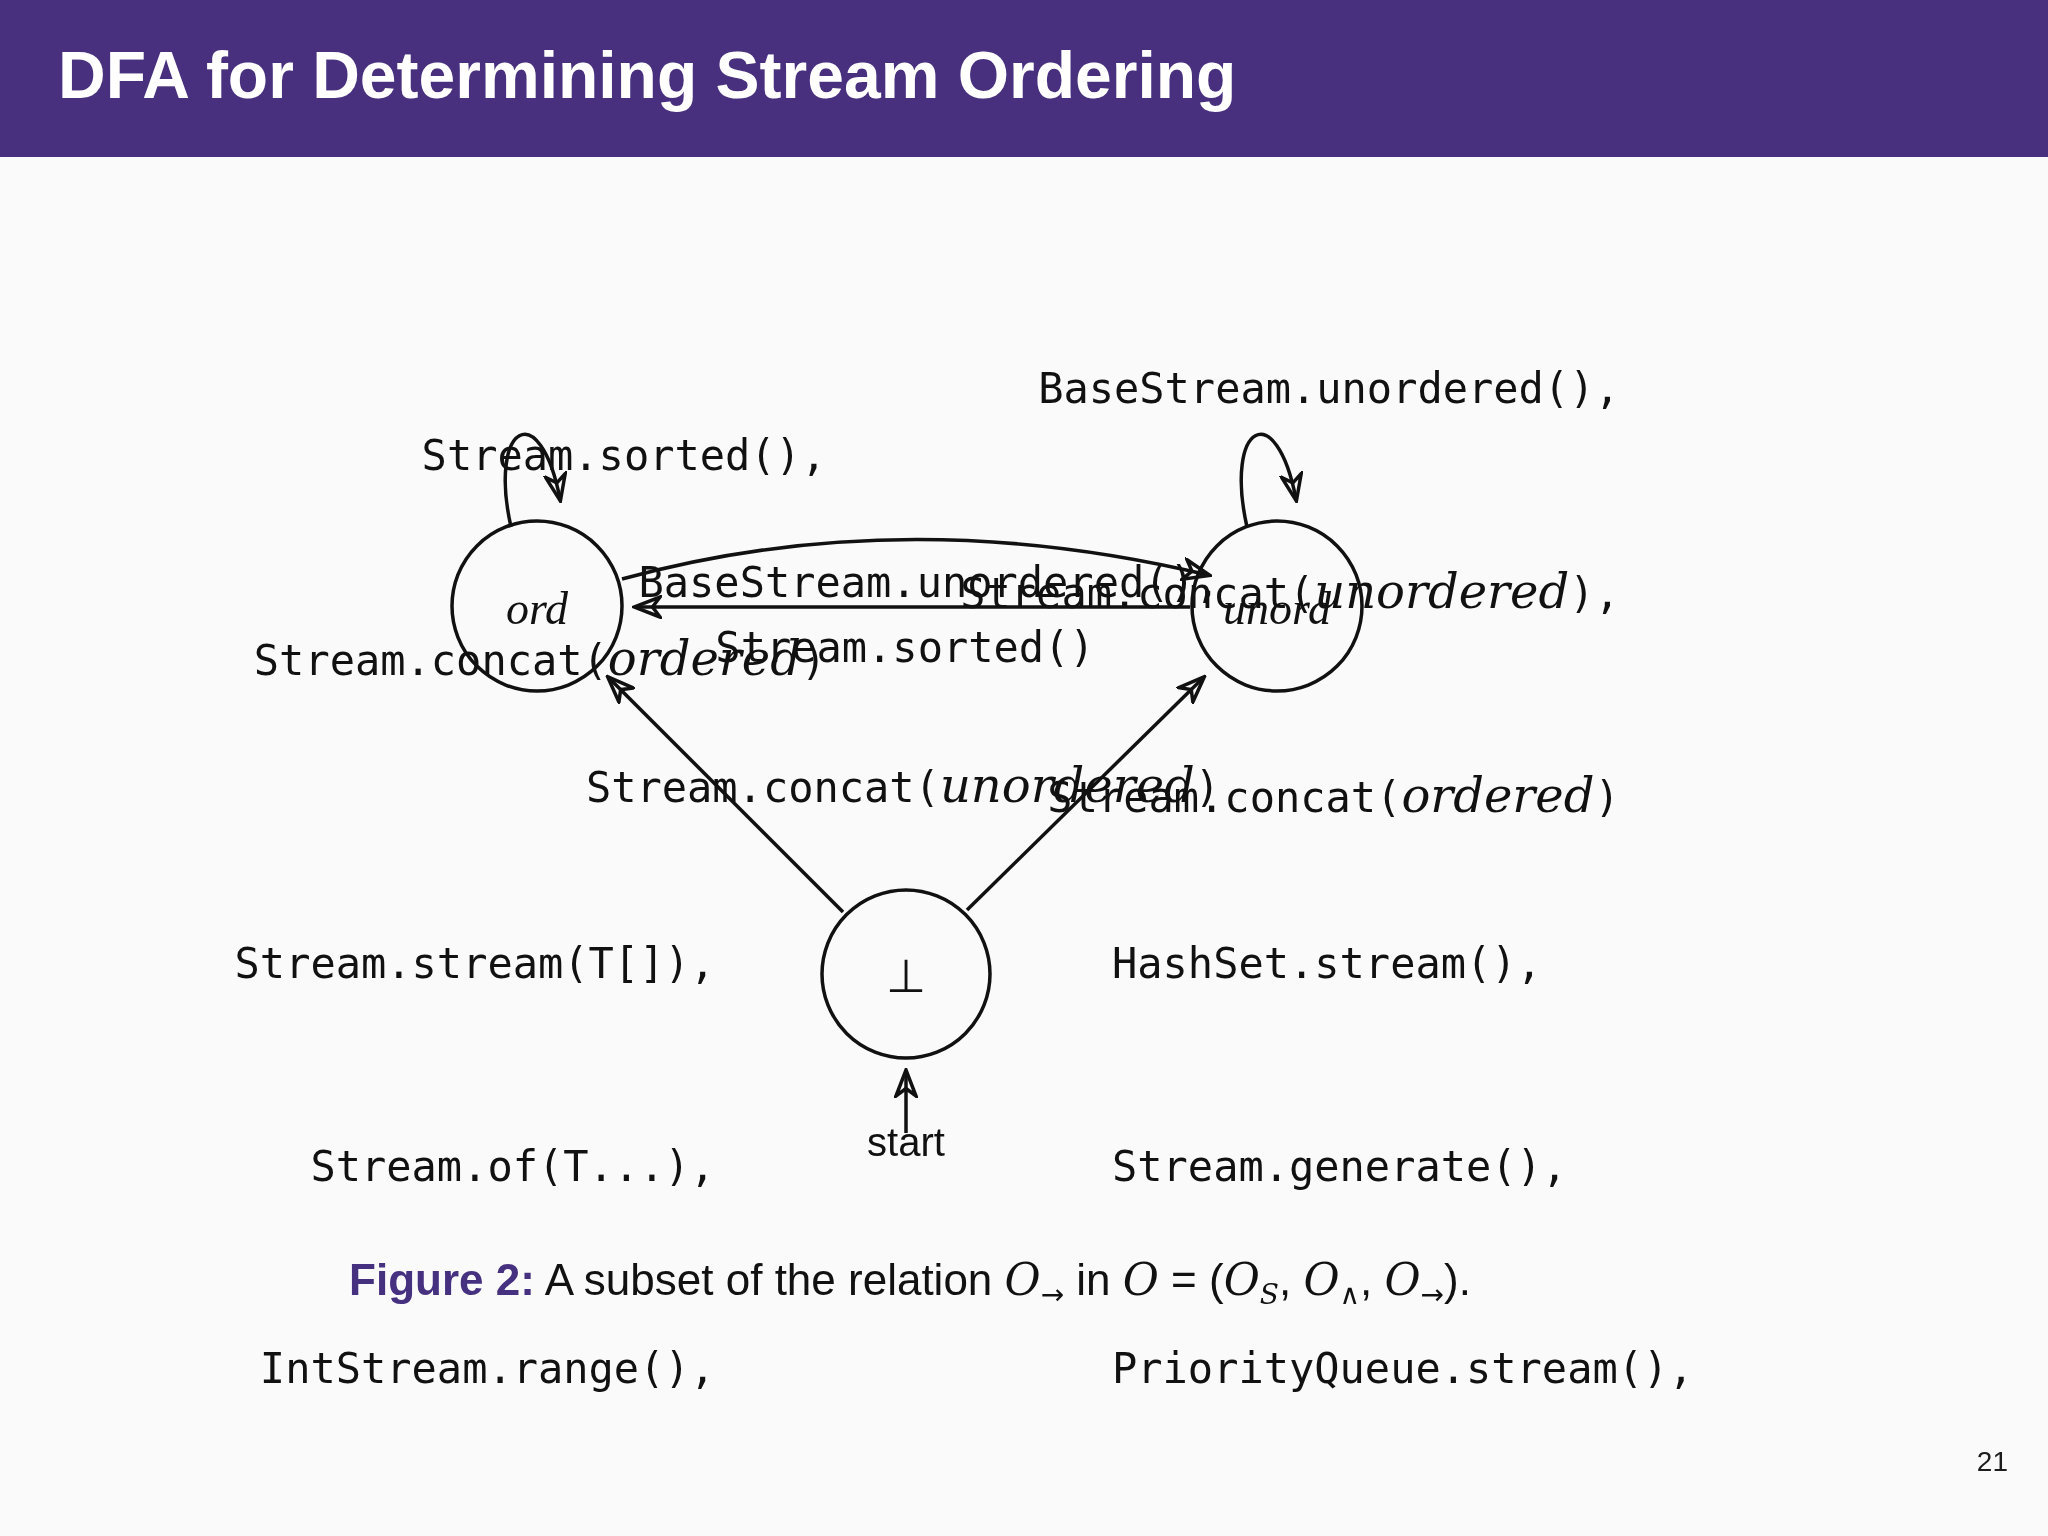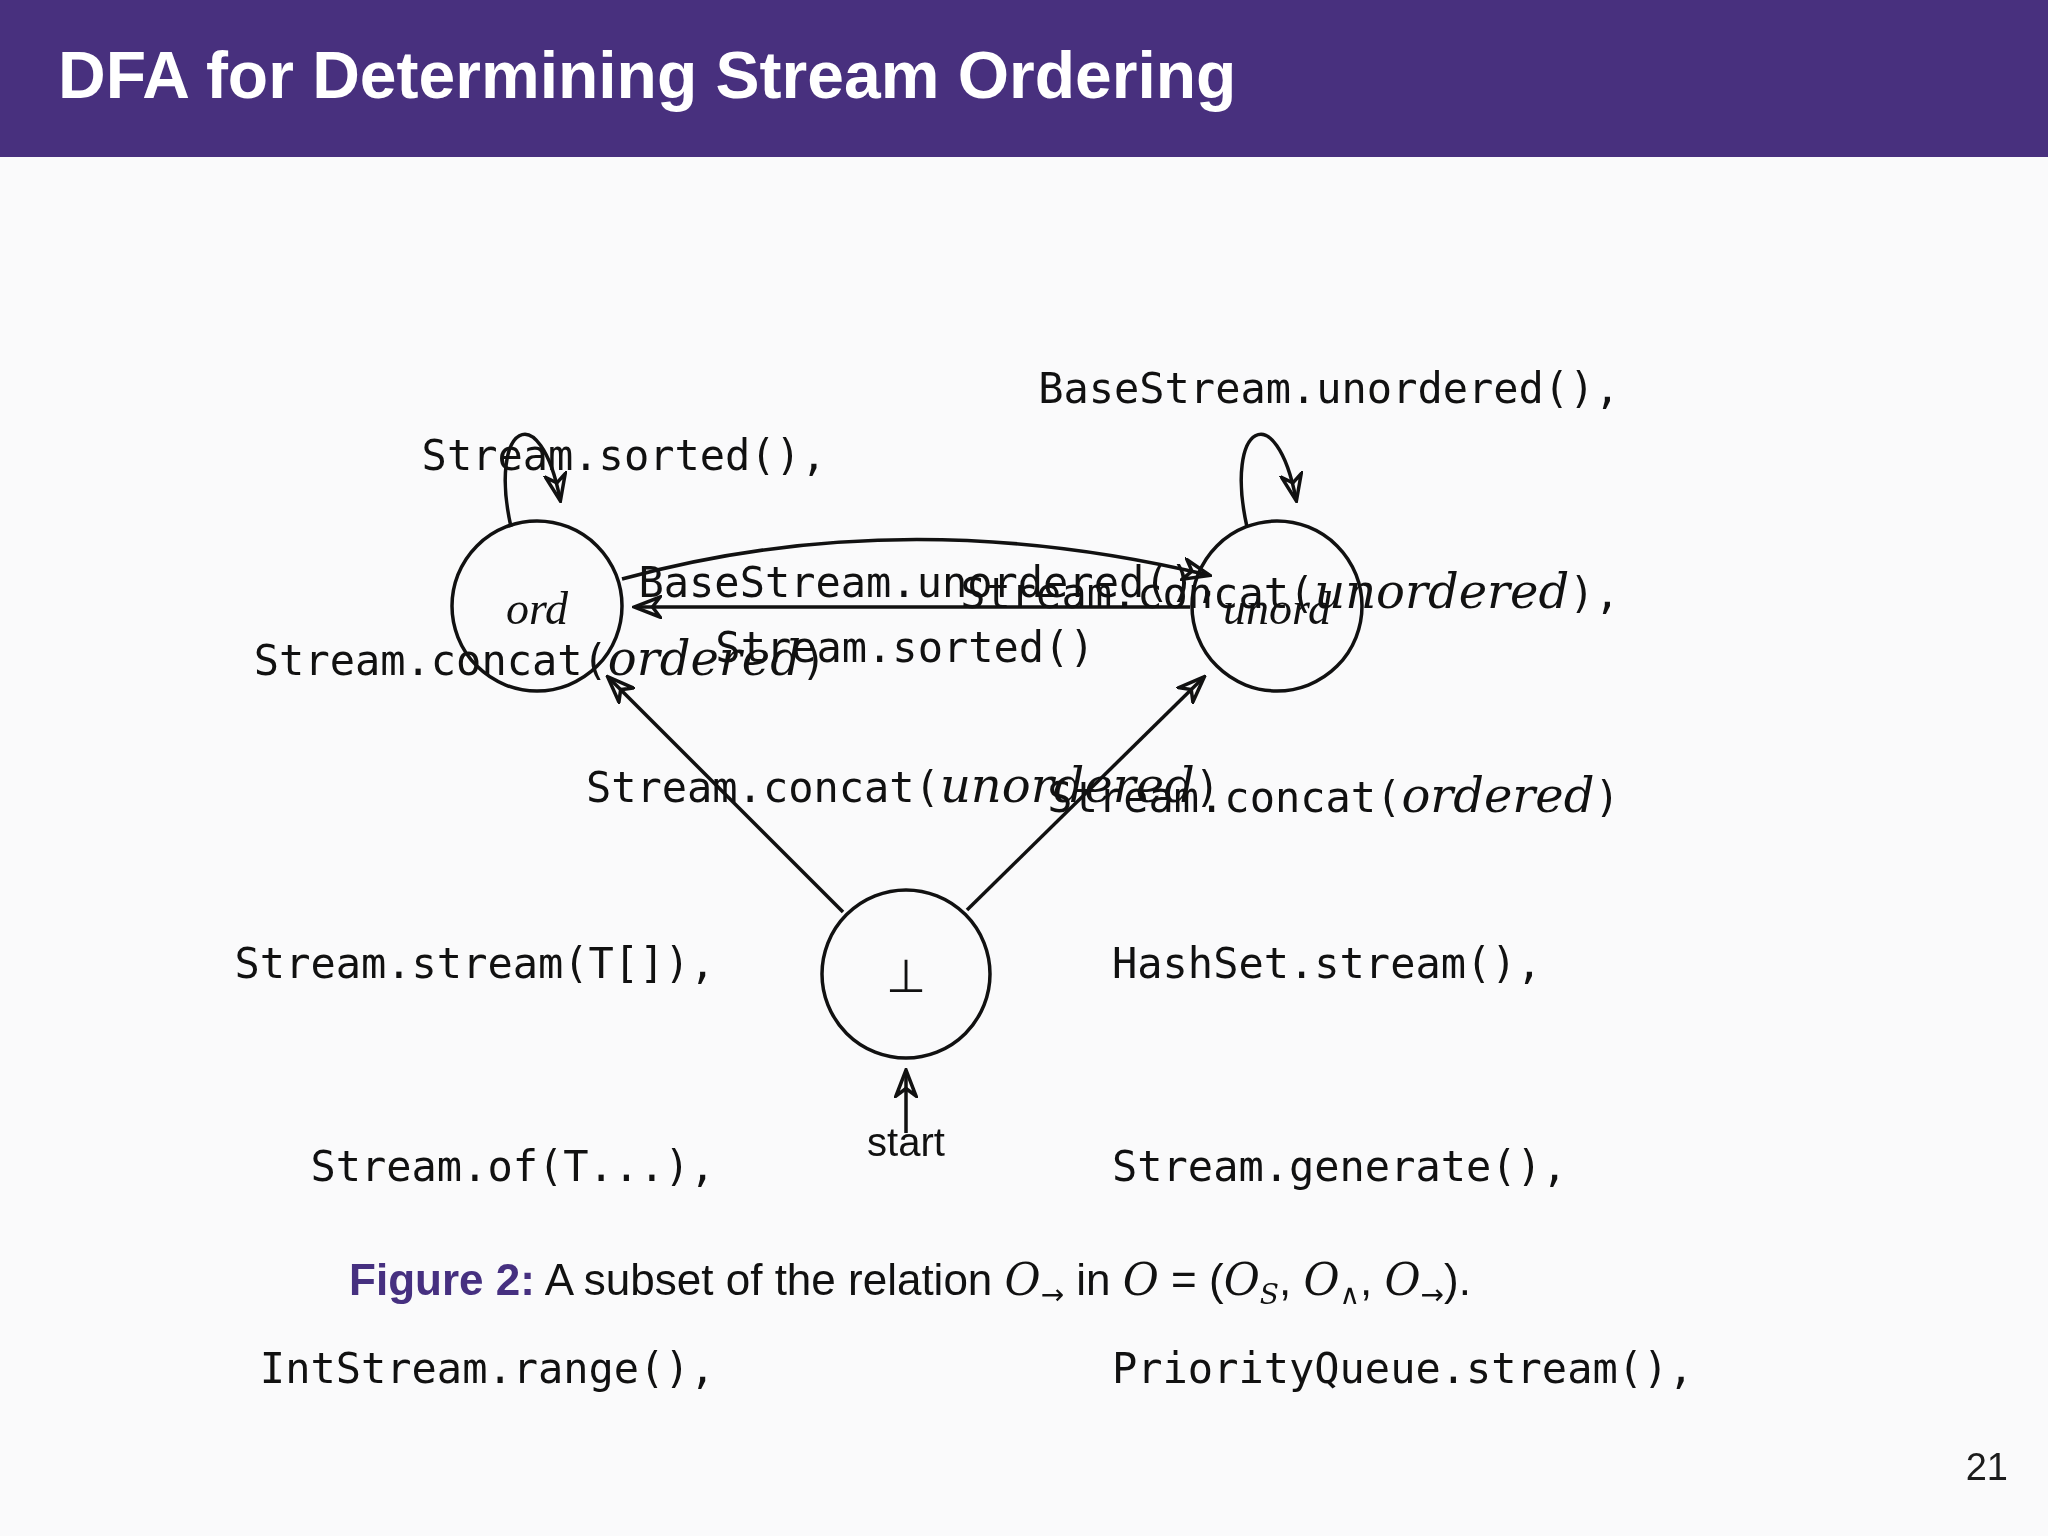--- a/index.html
+++ b/index.html
@@ -37,21 +37,21 @@
           font-size:40px;color:var(--ink);}
 
   .caption{position:absolute;left:0;top:1254px;width:1820px;text-align:center;
           font-size:44px;color:var(--ink);}
   .caption .cap-label{font-weight:bold;color:var(--accent);}
   .caption .math{font-family:"DejaVu Serif",serif;font-style:italic;}
   .caption .msub{font-family:"DejaVu Sans",sans-serif;font-style:normal;
           font-size:28px;vertical-align:-9px;letter-spacing:0;}
   .caption .msub.it{font-family:"DejaVu Serif",serif;font-style:italic;}
 
-  .page-number{position:absolute;right:40px;top:1446px;font-size:38px;color:#1c1c1c;}
+  .page-number{position:absolute;right:40px;top:1446px;font-size:28px;color:#1c1c1c;}
 </style>
 </head>
 <body>
 
 <div id="stage">
 
   <div class="header">
     <div class="title">DFA for Determining Stream Ordering</div>
   </div>
 

